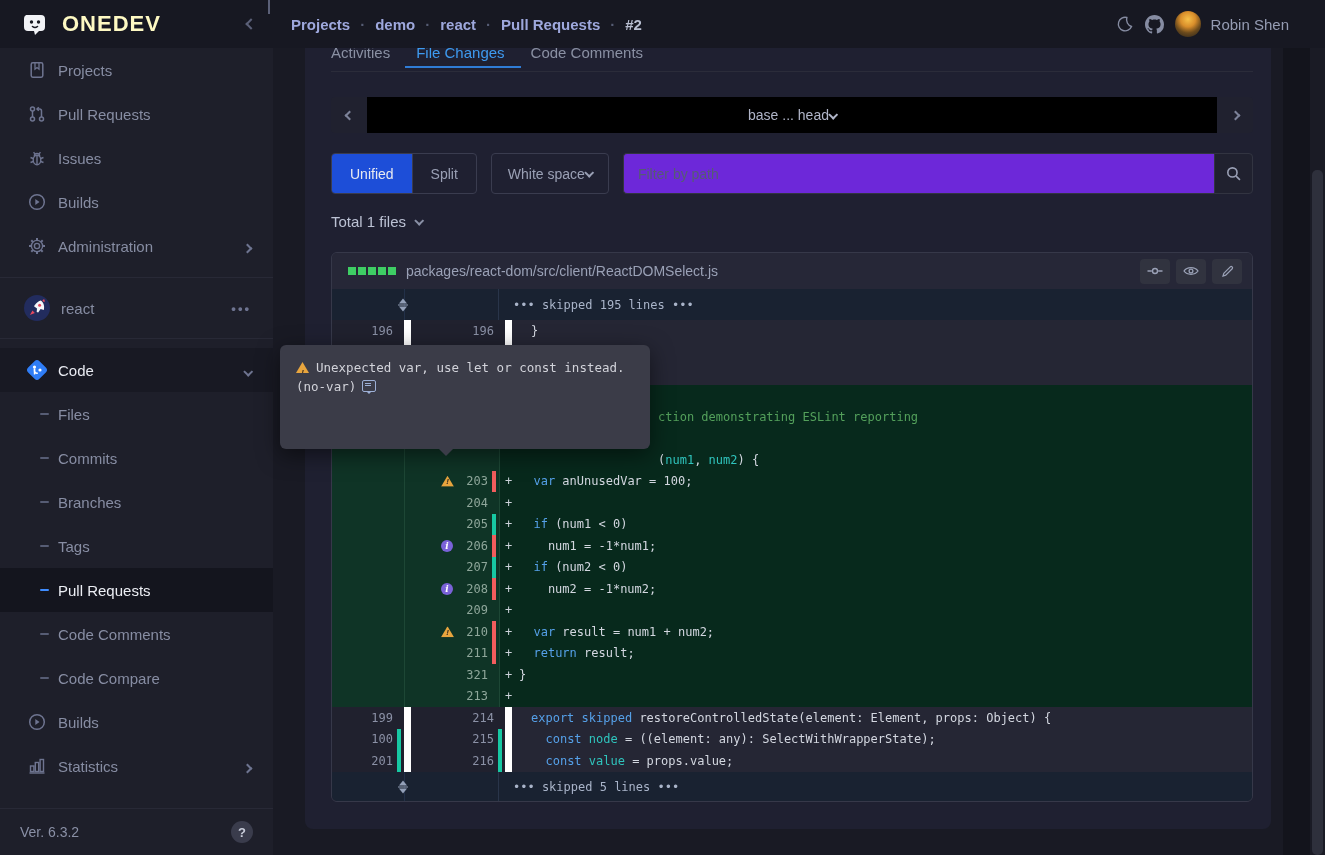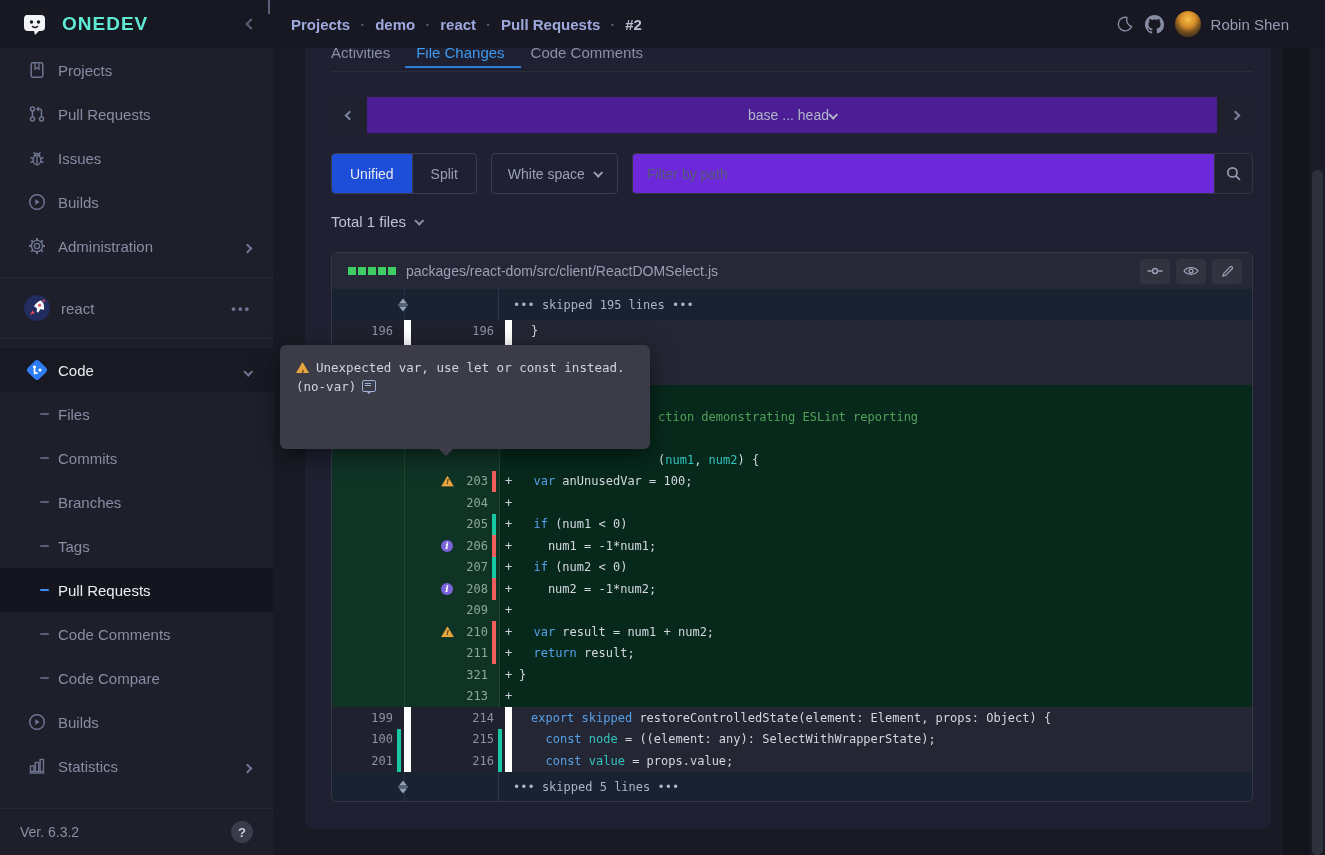--- a/index.html
+++ b/index.html
@@ -19,21 +19,21 @@
   .tb-icon{width:20px;height:20px;display:flex;align-items:center;justify-content:center;color:#868ca2;cursor:pointer;}
   #avatar{width:26px;height:26px;border-radius:50%;cursor:pointer;
           background:radial-gradient(circle at 50% 32%,#f6c049 0%,#d98e2b 34%,#6b4a1c 62%,#23201d 100%);}
   #user-name{color:#959cb3;font-size:15px;cursor:pointer;}
 
   
   #sidebar{position:absolute;left:0;top:0;width:273px;height:855px;background:#1e1f2a;z-index:45;
            display:flex;flex-direction:column;}
   #logo-bar{height:48px;background:#171822;display:flex;align-items:center;flex:0 0 auto;}
   #logo-mark{margin-left:20px;width:30px;height:30px;}
-  #logo-text{margin-left:12px;color:#5eead4;font-size:19px;font-weight:700;letter-spacing:1px;}
+  #logo-text{margin-left:12px;color:#fef9c3;font-size:22px;font-weight:700;letter-spacing:1px;}
   #collapse-btn{margin-left:auto;margin-right:18px;color:#5b6078;display:flex;align-items:center;cursor:pointer;}
   #collapse-btn .bar{display:inline-block;width:2px;height:14px;background:#5b6078;margin-left:2px;}
 
   .side-item{height:44px;display:flex;align-items:center;color:#878da3;font-size:15px;cursor:pointer;}
   .side-item .ic{width:20px;margin-left:27px;margin-right:11px;display:flex;justify-content:center;color:#6e7490;}
   .side-item .lbl{flex:1;}
   .side-item .chv-box{margin-right:22px;color:#6e7490;}
   .side-item.active-parent{background:#181923;color:#e8eaf1;}
   .sub-item{height:44px;display:flex;align-items:center;color:#878da3;font-size:15px;cursor:pointer;}
   .sub-item .dash{width:9px;height:2px;background:#565c74;margin-left:40px;margin-right:9px;border-radius:1px;}
@@ -63,29 +63,29 @@
   
   #tabs{position:absolute;left:331px;top:48px;height:22px;overflow:hidden;display:flex;gap:26px;z-index:10;}
   .tab{font-size:15px;font-weight:500;color:#8a90a3;line-height:34px;margin-top:-12px;cursor:pointer;}
   .tab.active{color:#3e9af0;}
   #tab-underline{position:absolute;left:405px;top:66px;width:116px;height:2px;background:#2f7cd6;}
   #tabs-border{position:absolute;left:331px;top:71px;width:922px;height:1px;background:#2b2c3a;}
 
   
   #range-bar{position:absolute;left:331px;top:97px;width:922px;height:36px;display:flex;border-radius:4px;overflow:hidden;}
   .range-cap{width:36px;background:#20212f;color:#7c8299;display:flex;align-items:center;justify-content:center;cursor:pointer;}
-  #range-mid{flex:1;background:#4c1d95;display:flex;align-items:center;justify-content:center;
+  #range-mid{flex:1;background:#000000;display:flex;align-items:center;justify-content:center;
              color:#b0b5c8;font-size:14px;cursor:pointer;}
 
   
   #toolbar{position:absolute;left:331px;top:153px;width:922px;height:41px;display:flex;}
   #view-toggle{display:flex;border:1px solid #3a3c4f;border-radius:4px;overflow:hidden;}
   .vt-btn{padding:0 18px;display:flex;align-items:center;font-size:14px;color:#9aa0b5;cursor:pointer;}
   .vt-btn.active{background:#1d4ed8;color:#e8eaf0;}
-  #ws-btn{margin-left:14px;border:1px solid #3a3c4f;border-radius:4px;padding:0 16px;display:flex;align-items:center;gap:9px;
+  #ws-btn{margin-left:14px;border:1px solid #3a3c4f;border-radius:4px;padding:0 16px;display:flex;align-items:center;
           font-size:14px;color:#9aa0b5;cursor:pointer;}
   #filter-wrap{margin-left:14px;flex:1;display:flex;}
   #filter-input{flex:1;background:#6d28d9;border:1px solid #323441;border-right:none;border-radius:4px 0 0 4px;
                 color:#c6cad8;font-size:14px;padding:0 14px;outline:none;font-family:"Liberation Sans",sans-serif;}
   #filter-input::placeholder{color:#555c74;}
   #search-btn{width:37px;border:1px solid #323441;border-radius:0 4px 4px 0;background:#20212f;
               display:flex;align-items:center;justify-content:center;cursor:pointer;}
 
   
   #total-row{position:absolute;left:331px;top:213px;display:flex;align-items:center;gap:9px;

